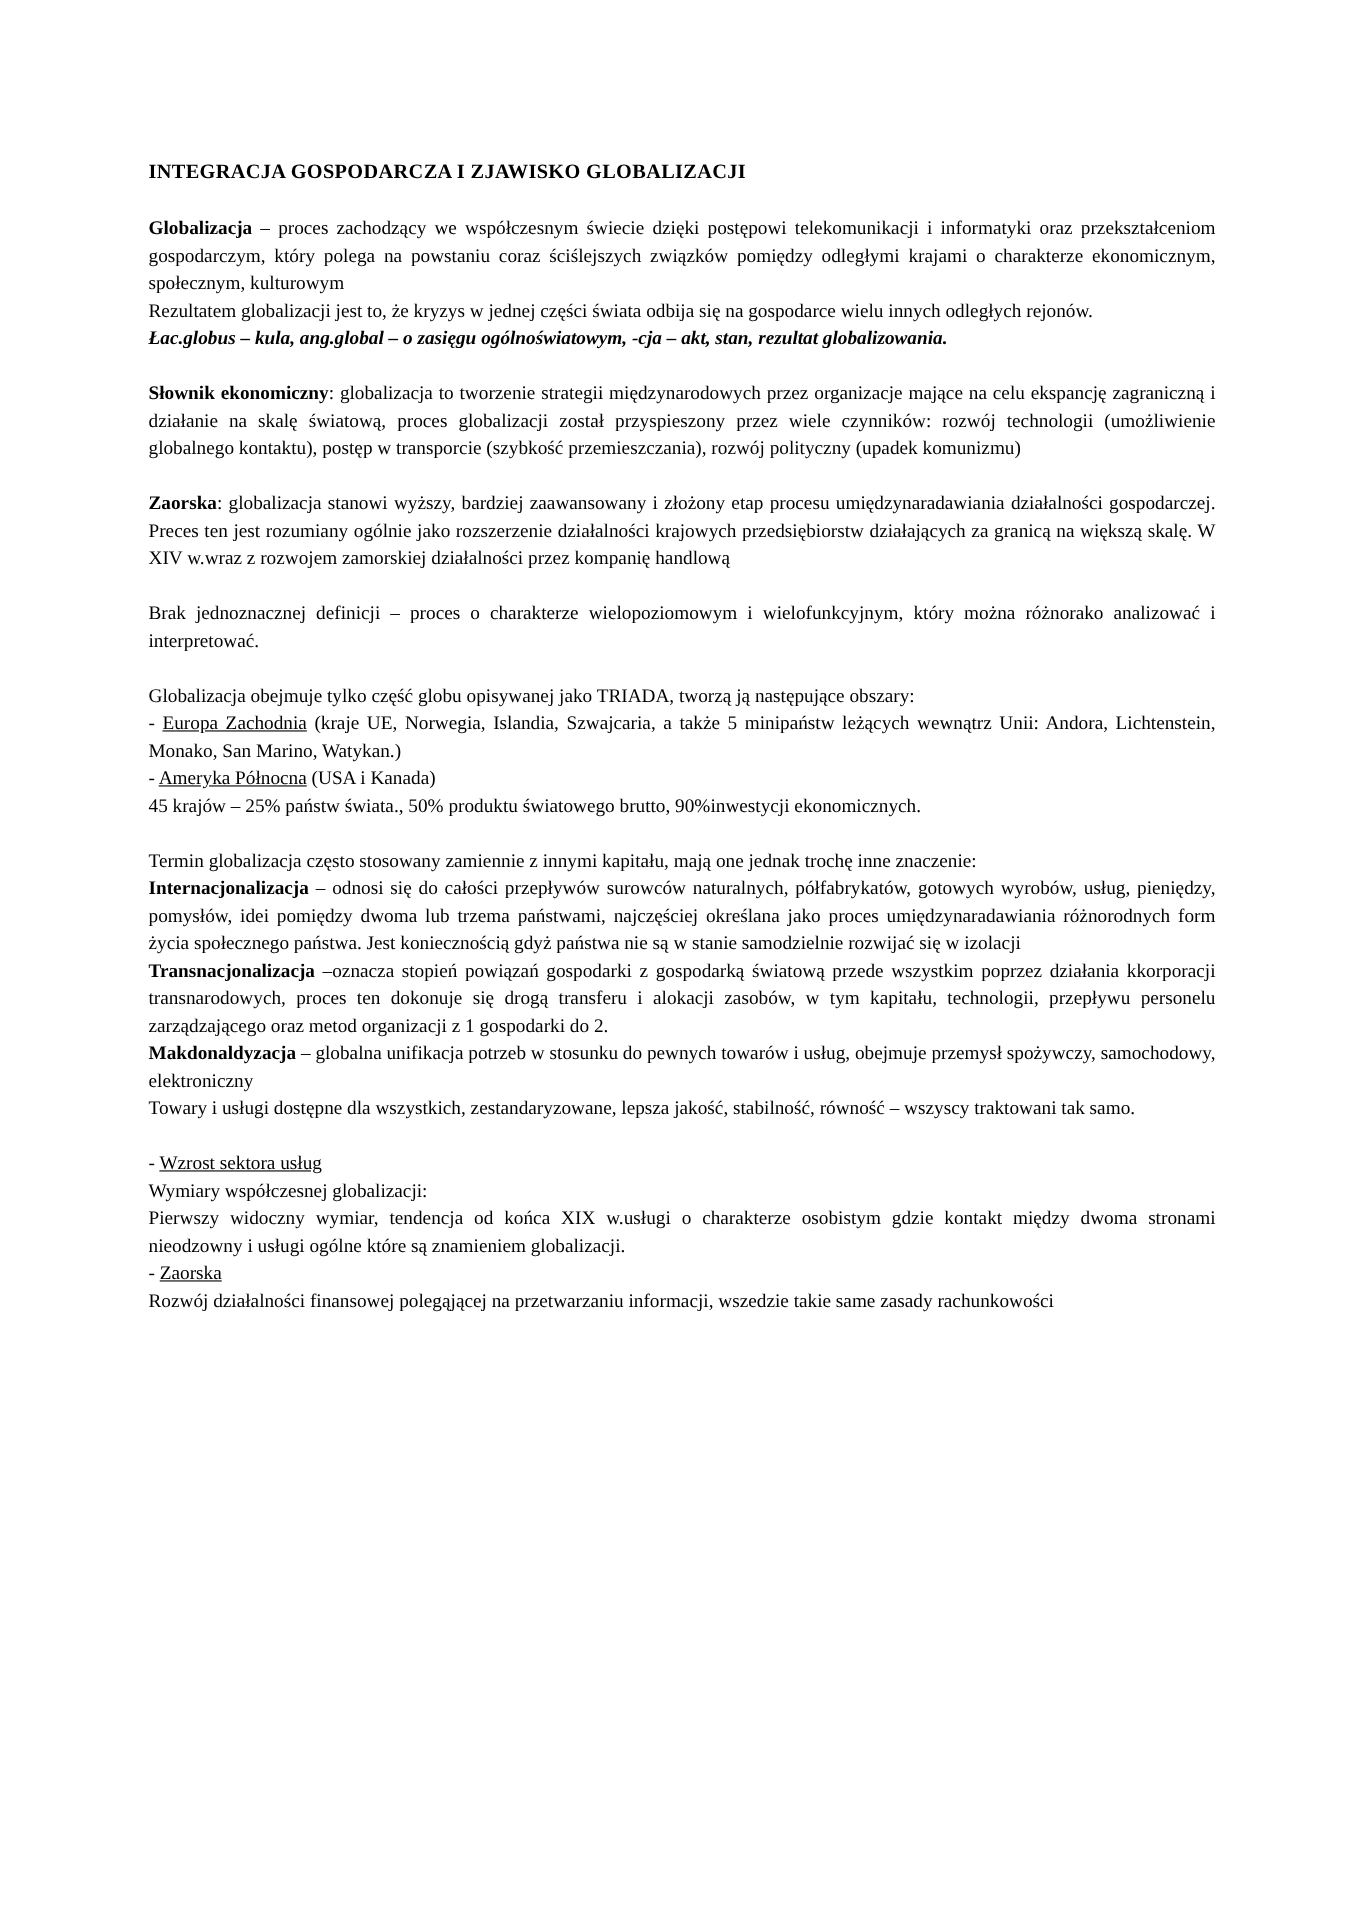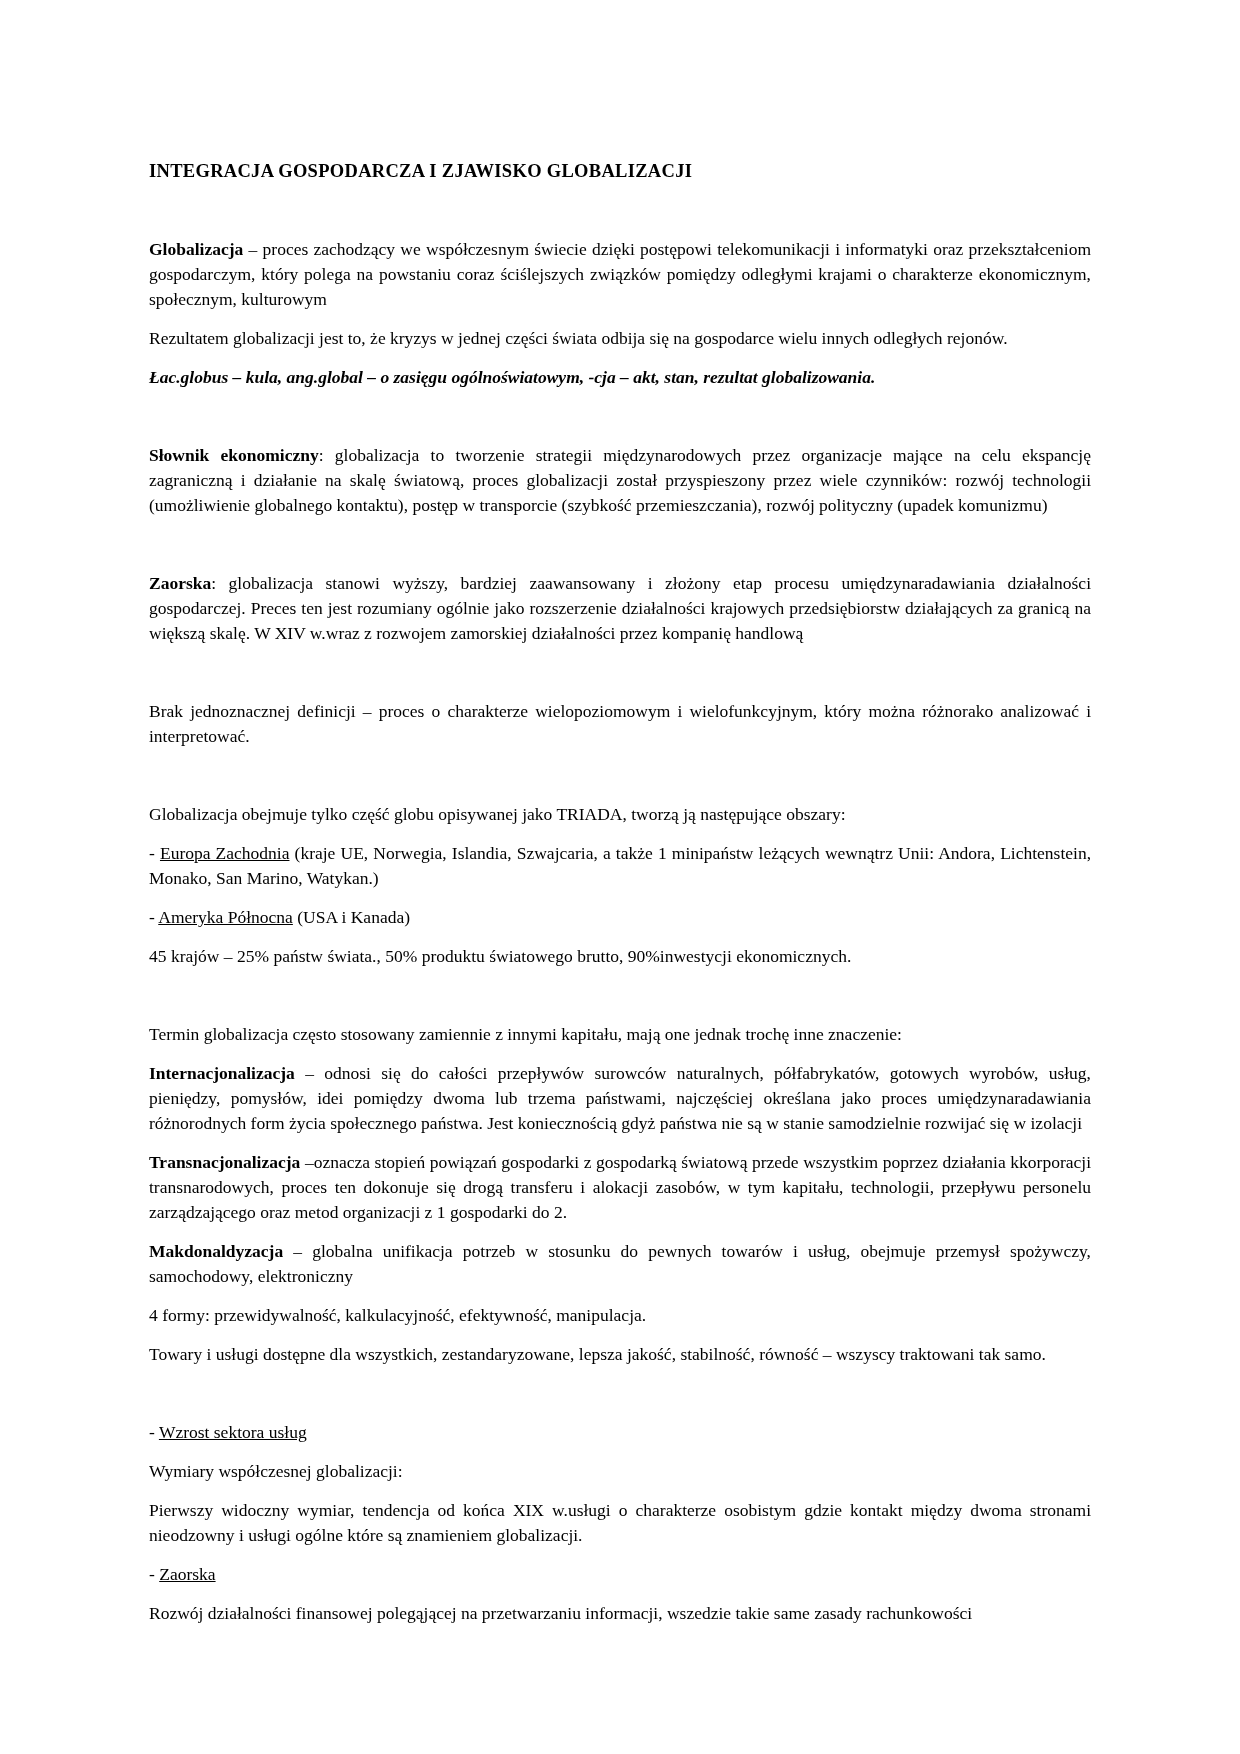--- a/index.html
+++ b/index.html
@@ -14,21 +14,21 @@
     position: absolute;
     left: 135px;
     top: 145px;
     width: 970px;
     font-family: "Liberation Serif", serif;
     font-size: 17.5px;
     line-height: 25px;
     color: #000000;
     text-align: justify;
   }
-  .doc p { margin: 14px; padding: 0; }
+  .doc p { margin: 0; padding: 0; }
   .block-heading {
     font-size: 18.5px;
     font-weight: bold;
     letter-spacing: 0.3px;
     text-align: left;
   }
   .block-spacer { height: 25px; }
   .run-normal { font-weight: normal; }
   .run-bold { font-weight: bold; }
   .run-italic { font-style: italic; font-weight: bold; }
@@ -45,29 +45,28 @@
       <p class="block-paragraph"><span class="run-normal">Rezultatem globalizacji jest to, że kryzys w jednej części świata odbija się na gospodarce wielu innych odległych rejonów.</span></p>
       <p class="block-paragraph"><span class="run-italic">Łac.globus – kula, ang.global – o zasięgu ogólnoświatowym, -cja – akt, stan, rezultat globalizowania.</span></p>
       <div class="block-spacer"></div>
       <p class="block-paragraph"><span class="run-bold">Słownik ekonomiczny</span><span class="run-normal">: globalizacja to tworzenie strategii międzynarodowych przez organizacje mające na celu ekspancję zagraniczną i działanie na skalę światową, proces globalizacji został przyspieszony przez wiele czynników: rozwój technologii (umożliwienie globalnego kontaktu), postęp w transporcie (szybkość przemieszczania), rozwój polityczny (upadek komunizmu)</span></p>
       <div class="block-spacer"></div>
       <p class="block-paragraph"><span class="run-bold">Zaorska</span><span class="run-normal">: globalizacja stanowi wyższy, bardziej zaawansowany i złożony etap procesu umiędzynaradawiania działalności gospodarczej. Preces ten jest rozumiany ogólnie jako rozszerzenie działalności krajowych przedsiębiorstw działających za granicą na większą skalę. W XIV w.wraz z rozwojem zamorskiej działalności przez kompanię handlową</span></p>
       <div class="block-spacer"></div>
       <p class="block-paragraph"><span class="run-normal">Brak jednoznacznej definicji – proces o charakterze wielopoziomowym i wielofunkcyjnym, który można różnorako analizować i interpretować.</span></p>
       <div class="block-spacer"></div>
       <p class="block-paragraph"><span class="run-normal">Globalizacja obejmuje tylko część globu opisywanej jako TRIADA, tworzą ją następujące obszary:</span></p>
-      <p class="block-paragraph"><span class="run-normal">- </span><span class="run-underline">Europa Zachodnia</span><span class="run-normal"> (kraje UE, Norwegia, Islandia, Szwajcaria, a także 1 minipaństw leżących wewnątrz Unii: Andora, Lichtenstein, Monako, San Marino, Watykan.)</span></p>
+      <p class="block-paragraph"><span class="run-normal">- </span><span class="run-underline">Europa Zachodnia</span><span class="run-normal"> (kraje UE, Norwegia, Islandia, Szwajcaria, a także 5 minipaństw leżących wewnątrz Unii: Andora, Lichtenstein, Monako, San Marino, Watykan.)</span></p>
       <p class="block-paragraph"><span class="run-normal">- </span><span class="run-underline">Ameryka Północna</span><span class="run-normal"> (USA i Kanada)</span></p>
       <p class="block-paragraph"><span class="run-normal">45 krajów – 25% państw świata., 50% produktu światowego brutto, 90%inwestycji ekonomicznych.</span></p>
       <div class="block-spacer"></div>
       <p class="block-paragraph"><span class="run-normal">Termin globalizacja często stosowany zamiennie z innymi kapitału, mają one jednak trochę inne znaczenie:</span></p>
       <p class="block-paragraph"><span class="run-bold">Internacjonalizacja</span><span class="run-normal"> – odnosi się do całości przepływów surowców naturalnych, półfabrykatów, gotowych wyrobów, usług, pieniędzy, pomysłów, idei pomiędzy dwoma lub trzema państwami, najczęściej określana jako proces umiędzynaradawiania różnorodnych form życia społecznego państwa. Jest koniecznością gdyż państwa nie są w stanie samodzielnie rozwijać się w izolacji</span></p>
       <p class="block-paragraph"><span class="run-bold">Transnacjonalizacja</span><span class="run-normal"> –oznacza stopień powiązań gospodarki z gospodarką światową przede wszystkim poprzez działania kkorporacji transnarodowych, proces ten dokonuje się drogą transferu i alokacji zasobów, w tym kapitału, technologii, przepływu personelu zarządzającego oraz metod organizacji z 1 gospodarki do 2.</span></p>
       <p class="block-paragraph"><span class="run-bold">Makdonaldyzacja</span><span class="run-normal"> – globalna unifikacja potrzeb w stosunku do pewnych towarów i usług, obejmuje przemysł spożywczy, samochodowy, elektroniczny</span></p>
-      <p class="block-paragraph"><span class="run-normal">4 formy: przewidywalność, kalkulacyjność, efektywność, manipulacja.</span></p>
       <p class="block-paragraph"><span class="run-normal">Towary i usługi dostępne dla wszystkich, zestandaryzowane, lepsza jakość, stabilność, równość – wszyscy traktowani tak samo.</span></p>
       <div class="block-spacer"></div>
       <p class="block-paragraph"><span class="run-normal">- </span><span class="run-underline">Wzrost sektora usług</span></p>
       <p class="block-paragraph"><span class="run-normal">Wymiary współczesnej globalizacji:</span></p>
       <p class="block-paragraph"><span class="run-normal">Pierwszy widoczny wymiar, tendencja od końca XIX w.usługi o charakterze osobistym gdzie kontakt między dwoma stronami nieodzowny i usługi ogólne które są znamieniem globalizacji.</span></p>
       <p class="block-paragraph"><span class="run-normal">- </span><span class="run-underline">Zaorska</span></p>
       <p class="block-paragraph"><span class="run-normal">Rozwój działalności finansowej polegąjącej na przetwarzaniu informacji, wszedzie takie same zasady rachunkowości</span></p>
     </div>
 </div>
 

